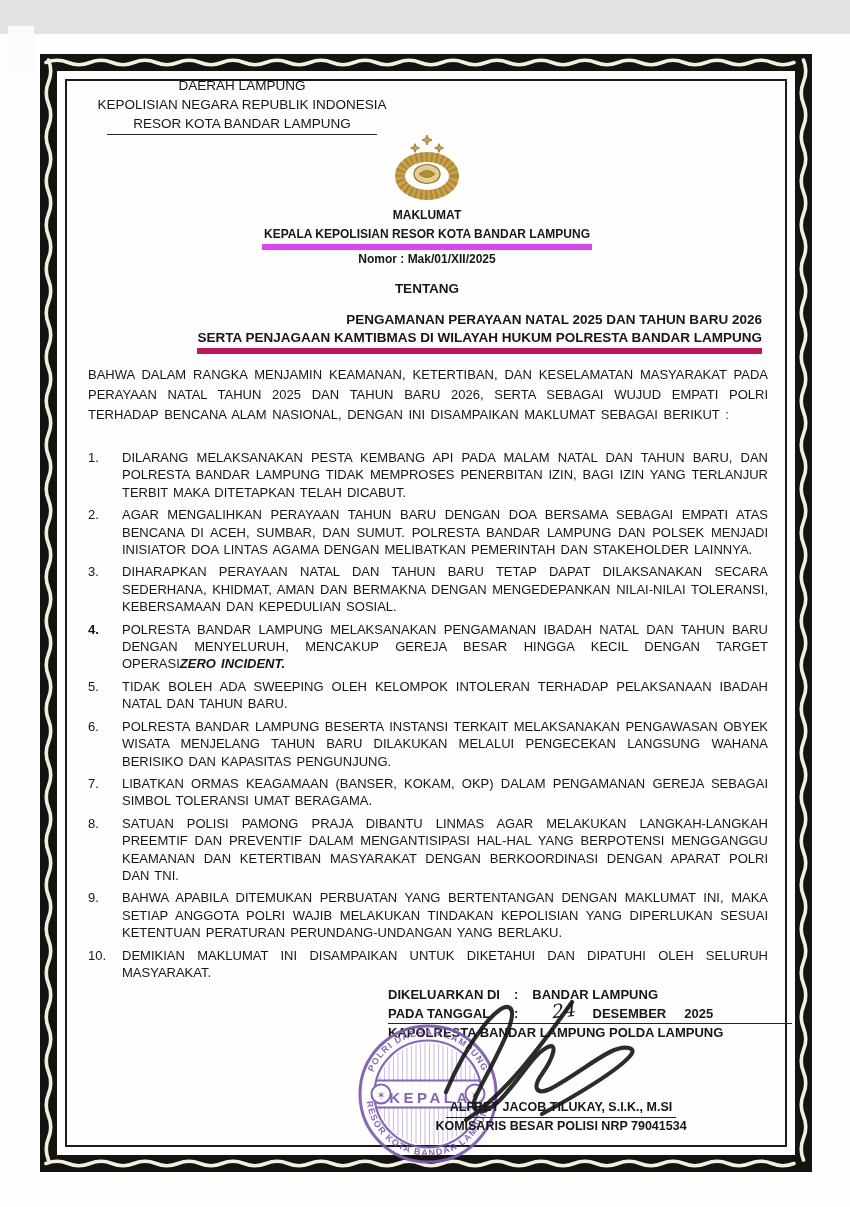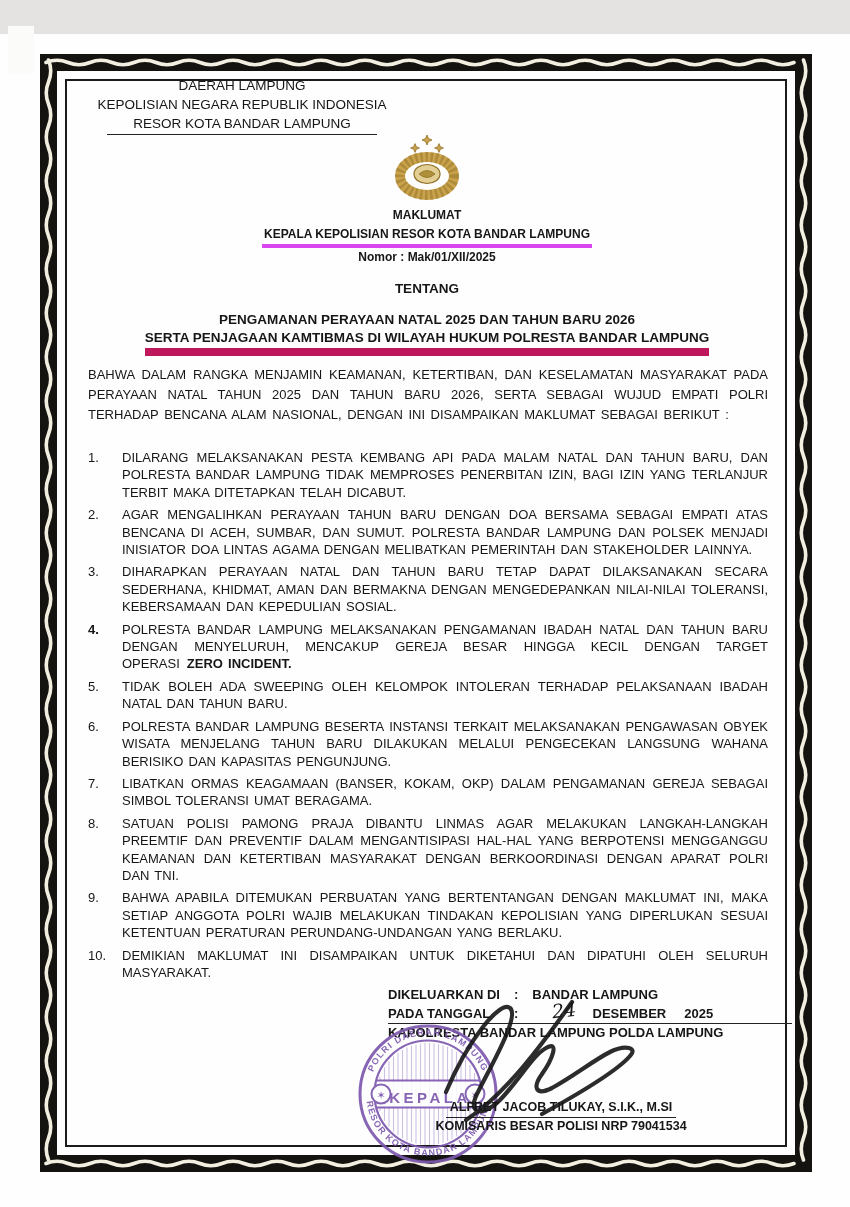--- a/index.html
+++ b/index.html
@@ -11,36 +11,36 @@
   .content{position:absolute;left:0;top:0;width:850px;height:1207px;z-index:2;}
 
   .letterhead{position:absolute;left:84px;top:76px;width:316px;text-align:center;
               font-size:13.5px;line-height:19px;}
   .letterhead .u{display:inline-block;border-bottom:1.6px solid #222;padding:0 26px 1px;}
 
   .logo{position:absolute;left:389px;top:133px;}
 
   .headings{position:absolute;left:85px;top:206px;width:684px;text-align:center;
             font-weight:bold;font-size:12px;line-height:18.5px;}
-  .issuer{display:inline-block;border-bottom:4px solid #d946ef;padding:0 2px 1px;}
+  .issuer{display:inline-block;border-bottom:6px solid #d946ef;padding:0 2px 1px;}
   .tentang{position:absolute;left:85px;top:281px;width:684px;text-align:center;
            font-weight:bold;font-size:13.5px;}
-  .subject{position:absolute;left:85px;top:311px;width:684px;text-align:center;
+  .subject{position:absolute;left:78px;top:311px;width:684px;text-align:right;
            font-weight:bold;font-size:13.5px;line-height:18px;}
-  .subject .u2{display:inline-block;border-bottom:8px solid #be185d;padding-bottom:1px;}
+  .subject .u2{display:inline-block;border-bottom:6px solid #be185d;padding-bottom:1px;}
 
   .preamble{position:absolute;left:88px;top:365px;width:680px;font-size:13px;
             line-height:20px;text-align:justify;word-spacing:2px;}
 
   .items{position:absolute;left:88px;top:449px;width:680px;font-size:13px;}
   .item{display:flex;margin-bottom:5px;line-height:17.4px;}
   .item .num{width:34px;flex:none;}
   .item .txt{flex:1;text-align:justify;word-spacing:1.5px;}
   .item.b4 .num{font-weight:bold;}
-  .em{font-weight:bold;margin-left:7px;}
+  .em{font-weight:bold;font-style:italic;margin-left:0;}
 
   .closing{position:absolute;left:388px;top:986px;font-size:13px;font-weight:bold;
            line-height:17px;white-space:nowrap;}
   .clabel{display:inline-block;width:126px;}
   .cval{margin-left:14px;}
   .dateline{border-bottom:1.8px solid #222;width:404px;height:20px;}
   .hand{font-family:"DejaVu Serif",serif;font-style:italic;font-weight:400;font-size:19px;
         display:inline-block;transform:rotate(-6deg);position:relative;top:-1px;margin-left:34px;}
   .dmonth{margin-left:16px;} .dyear{margin-left:18px;}
 

